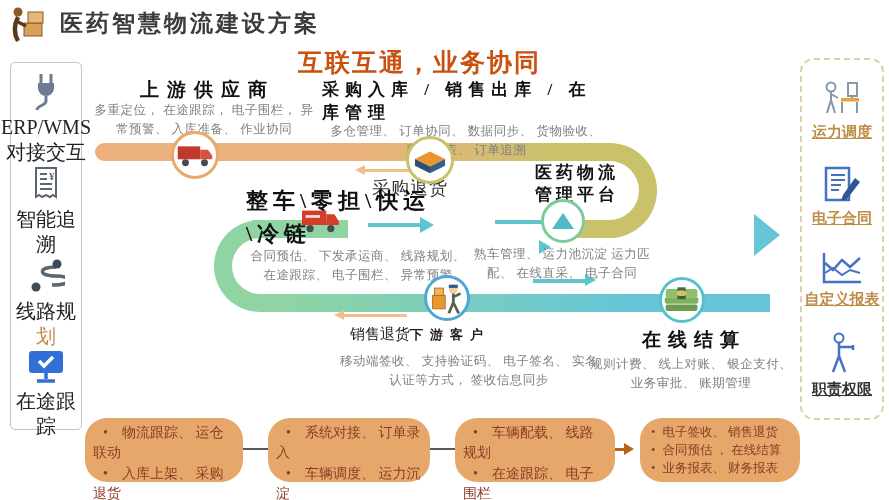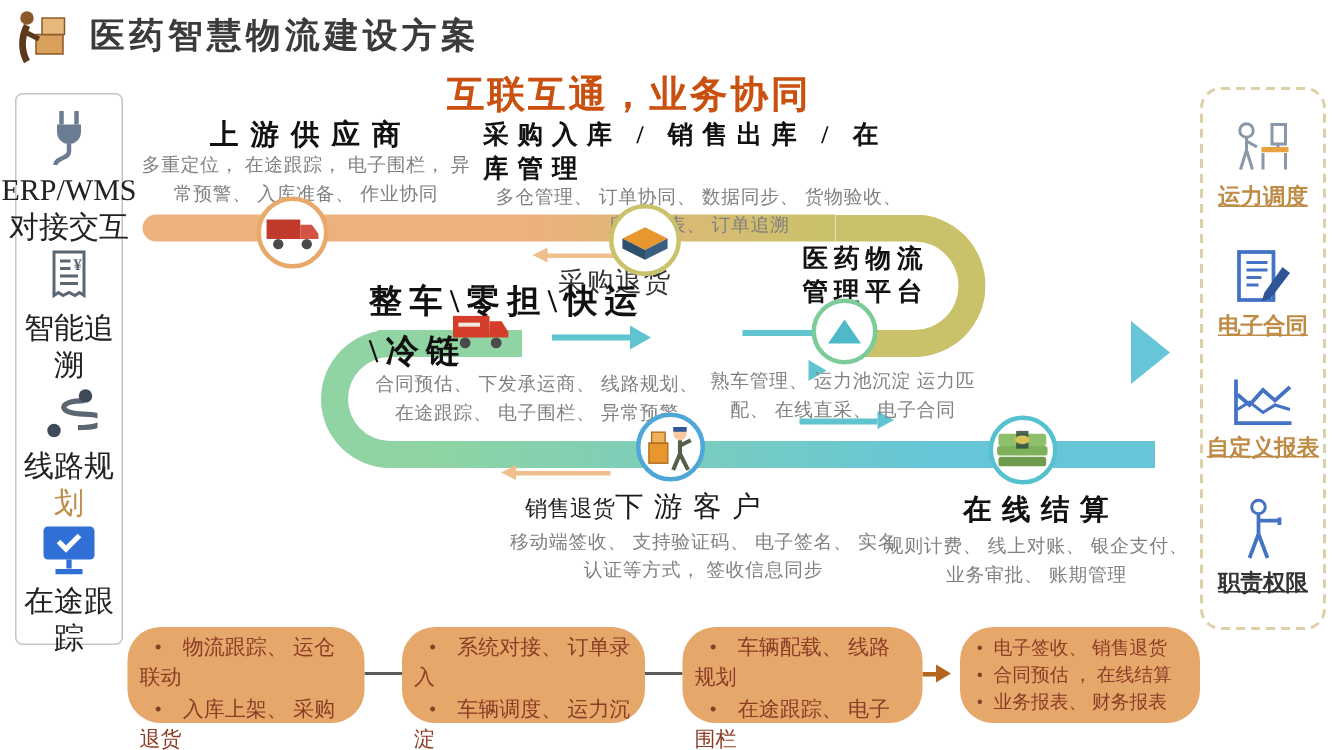--- a/index.html
+++ b/index.html
@@ -52,21 +52,21 @@
 
   
   .h{font-weight:bold;color:#111;z-index:4;}
   .h-upstream{left:140px;top:77px;font-size:19px;letter-spacing:8px;white-space:nowrap;}
   .h-warehouse{left:322px;top:79px;width:285px;font-size:17px;letter-spacing:6px;line-height:1.35;}
   .h-platform{left:527px;top:162px;width:100px;font-size:17px;letter-spacing:4px;line-height:1.3;text-align:center;}
   .h-transport{left:246px;top:184px;width:190px;font-size:22px;letter-spacing:5px;line-height:1.5;}
   .h-settlement{left:642px;top:327px;font-size:19px;letter-spacing:7px;white-space:nowrap;}
   .h-downstream{left:350px;top:325px;white-space:nowrap;}
   .h-downstream .pre{font-size:15px;font-weight:normal;color:#222;}
-  .h-downstream .big{font-size:19px;font-weight:normal;letter-spacing:7px;}
+  .h-downstream .big{font-size:13px;font-weight:bold;letter-spacing:7px;}
   .detail{font-size:12.5px;color:#808080;line-height:1.55;letter-spacing:0.5px;text-align:center;z-index:3;font-family:Liberation Serif, serif;}
   .d-upstream{left:90px;top:101px;width:228px;}
   .d-warehouse{left:330px;top:122px;width:272px;}
   .d-platform{left:468px;top:245px;width:188px;}
   .d-transport{left:250px;top:247px;width:216px;}
   .d-downstream{left:335px;top:352px;width:268px;}
   .d-settlement{left:582px;top:355px;width:218px;}
   .lbl-return{left:372px;top:176px;font-size:18px;color:#333;letter-spacing:1px;z-index:4;}
 
   

